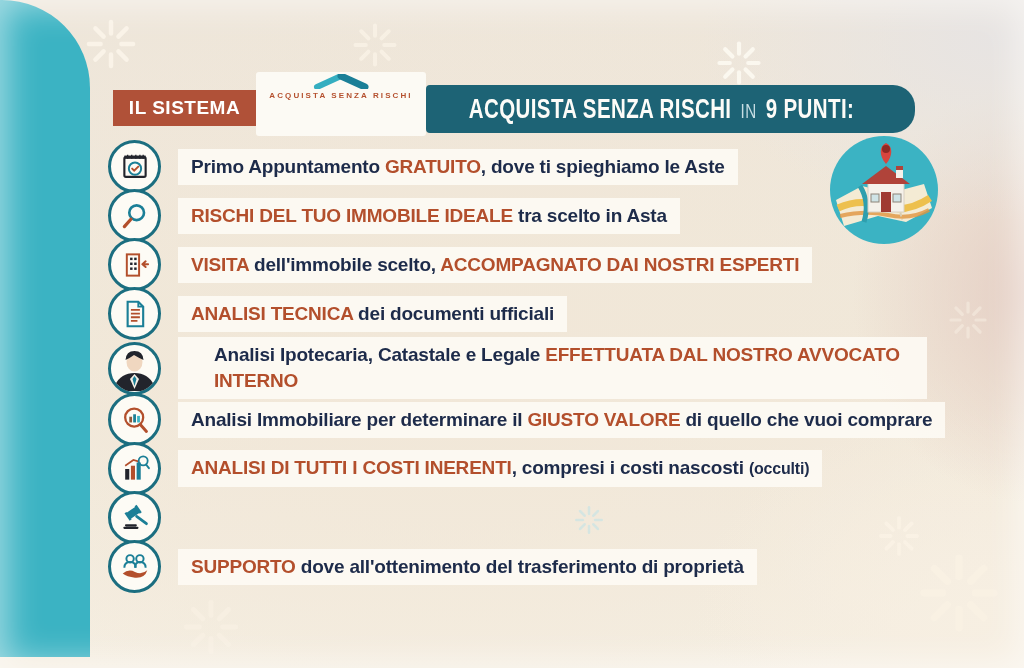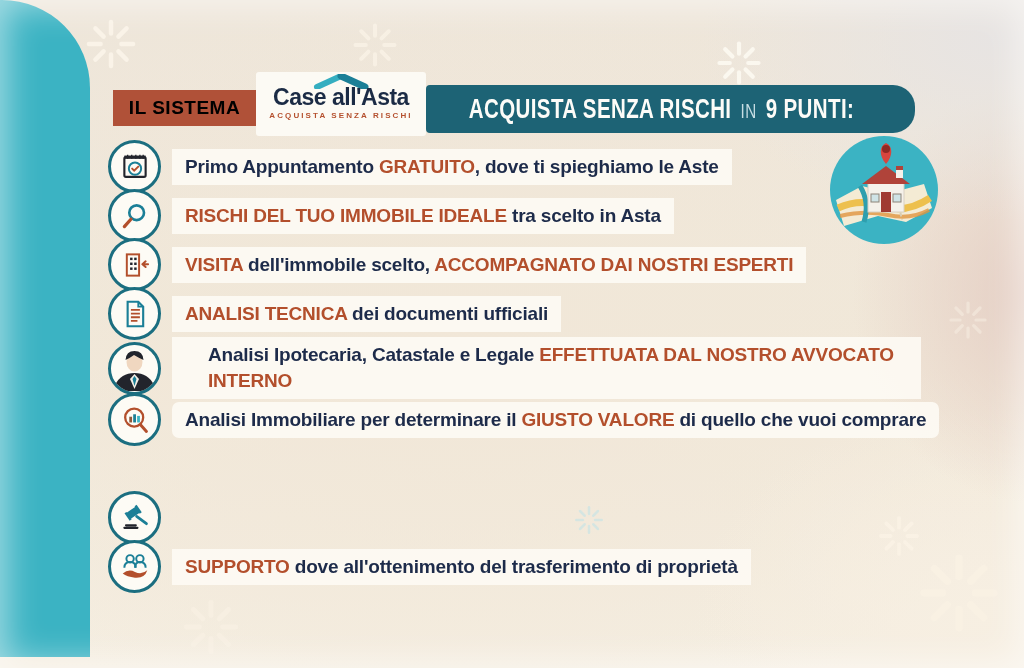--- a/index.html
+++ b/index.html
@@ -17,52 +17,52 @@
     content:"";position:absolute;inset:0;pointer-events:none;
     box-shadow:inset 0 0 34px 6px rgba(255,255,255,.55);
   }
   .sidebar{
     position:absolute;left:0;top:0;width:90px;height:657px;
     background:#3bb3c3;border-top-right-radius:88px;
   }
   
   .sys-box{
     position:absolute;left:113px;top:90px;width:143px;height:36px;
-    background:#b05138;color:#000000;font-weight:bold;font-size:19px;
+    background:#b05138;color:#ffffff;font-weight:bold;font-size:19px;
     display:flex;align-items:center;justify-content:center;letter-spacing:.5px;
   }
   .logo-panel{
     position:absolute;left:256px;top:72px;width:170px;height:64px;
     background:#fcfaf4;border-radius:3px;display:flex;flex-direction:column;
     align-items:center;justify-content:flex-start;padding-top:2px;box-sizing:border-box;
   }
   .logo-name{color:#1b2b45;font-weight:bold;font-size:23px;line-height:24px;letter-spacing:-.5px;margin-top:-4px;}
   .logo-tagline{color:#b5512f;font-weight:bold;font-size:8px;letter-spacing:2.1px;margin-top:2px;}
   .banner{
     position:absolute;left:426px;top:85px;width:489px;height:48px;
     background:#1d6375;border-radius:4px 22px 22px 4px;
     display:flex;align-items:center;justify-content:flex-end;overflow:visible;
   }
   .banner-inner{white-space:nowrap;transform:scaleX(.76);transform-origin:center;color:#fdfcf8;font-weight:bold;font-size:27px;letter-spacing:.5px;}
   .banner-inner .in{font-size:20px;font-weight:normal;color:#c6dde3;padding:0 4px;}
   
-  .row{position:absolute;left:108px;display:flex;align-items:center;gap:11px;}
+  .row{position:absolute;left:108px;display:flex;align-items:center;gap:17px;}
   .icon-circle{
     flex:0 0 auto;width:53px;height:53px;border-radius:50%;
     background:#fdfbf5;border:3px solid #1b6e80;box-sizing:border-box;
     display:flex;align-items:center;justify-content:center;
   }
   .strip{
     background:rgba(253,250,243,.93);padding:5px 13px;font-size:19px;font-weight:bold;
     line-height:26px;color:#1d2b4a;letter-spacing:-.2px;
   }
   .strip .accent{color:#b34f2c;}
   .strip .small{font-size:16px;font-weight:bold;}
   .w5{max-width:700px;padding-left:36px;}
-  .w6{max-width:742px;border-radius:7px;}
+  .w6{max-width:742px;}
   
   .map-circle{
     position:absolute;left:830px;top:136px;width:108px;height:108px;border-radius:50%;
     background:#3bb3c3;display:flex;align-items:center;justify-content:center;
   }
   .burst{position:absolute;pointer-events:none;}
 </style>
 </head>
 <body>
 
@@ -112,21 +112,20 @@
 
   <div class="sys-box">
     <span>IL SISTEMA</span>
   </div>
 
   <div class="logo-panel">
     <svg width="56" height="15" viewBox="0 0 56 15">
       <path d="M4 13 L28 2" stroke="#35aec0" stroke-width="6" fill="none" stroke-linecap="round"></path>
       <path d="M28 2 L52 13" stroke="#1b7f97" stroke-width="7" fill="none" stroke-linecap="round"></path>
     </svg>
-    <div class="logo-name">Case all'Asta</div>
     <div class="logo-tagline">ACQUISTA SENZA RISCHI</div>
   </div>
 
   <div class="banner">
     <div class="banner-inner">
       <span>ACQUISTA SENZA RISCHI</span>
       <span class="in">IN</span>
       <span>9 PUNTI:</span>
     </div>
   </div>
@@ -225,20 +224,33 @@
         <circle cx="21" cy="19" r="11" fill="none" stroke="#b34f2c" stroke-width="2.8"></circle>
         <line x1="29" y1="28" x2="36" y2="36" stroke="#b34f2c" stroke-width="3.6" stroke-linecap="round"></line>
         <rect x="15" y="18" width="3.4" height="7" fill="#8e5a3c"></rect>
         <rect x="19.8" y="15" width="3.4" height="10" fill="#1b7f97"></rect>
         <rect x="24.6" y="17" width="3.4" height="8" fill="#3bb3c3"></rect>
       </svg>
     </div>
     <div class="strip w6"><span>Analisi Immobiliare per determinare il </span><span class="accent">GIUSTO VALORE</span><span> di quello che vuoi comprare</span></div>
   </div>
 
+  <div class="row" style="top:442px">
+    <div class="icon-circle">
+      <svg width="36" height="36" viewBox="0 0 44 44">
+        <rect x="10" y="22" width="5" height="13" fill="#22242c"></rect>
+        <rect x="17" y="18" width="5" height="17" fill="#b34f2c"></rect>
+        <rect x="24" y="14" width="5" height="21" fill="#1b7f97"></rect>
+        <path d="M10 18 L20 11 L27 13" stroke="#b34f2c" stroke-width="2" fill="none"></path>
+        <circle cx="32" cy="12" r="5.5" fill="none" stroke="#1b7f97" stroke-width="2.2"></circle>
+        <line x1="35.5" y1="16.5" x2="39" y2="21" stroke="#1b7f97" stroke-width="2.4" stroke-linecap="round"></line>
+      </svg>
+    </div>
+    <div class="strip"><span class="accent">ANALISI DI TUTTI I COSTI INERENTI</span><span>, compresi i costi nascosti </span><span class="small">(occulti)</span></div>
+  </div>
 
   <div class="row" style="top:491px">
     <div class="icon-circle">
       <svg width="36" height="36" viewBox="0 0 44 44">
         <g transform="rotate(-35 20 16)">
           <rect x="13" y="11" width="14" height="9" rx="1.5" fill="#1b7f97"></rect>
           <rect x="11" y="10" width="3" height="11" fill="#1b7f97"></rect>
           <rect x="26" y="10" width="3" height="11" fill="#1b7f97"></rect>
         </g>
         <line x1="24" y1="20" x2="36" y2="29" stroke="#1b7f97" stroke-width="3.4" stroke-linecap="round"></line>

